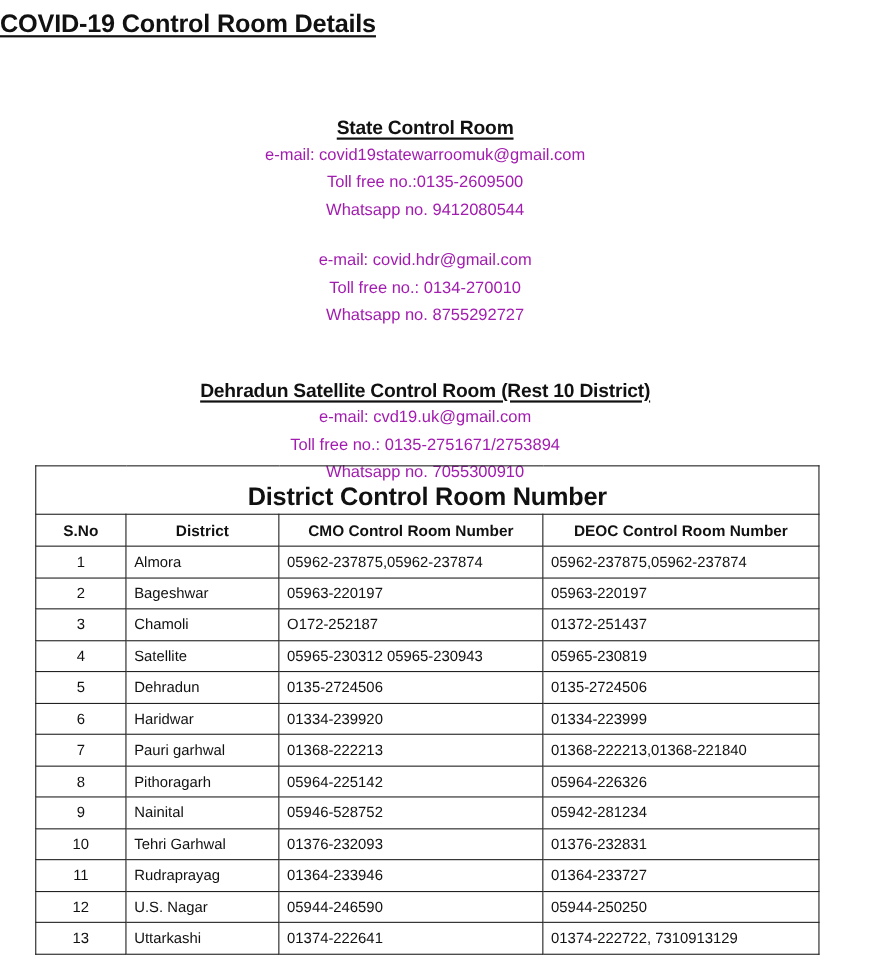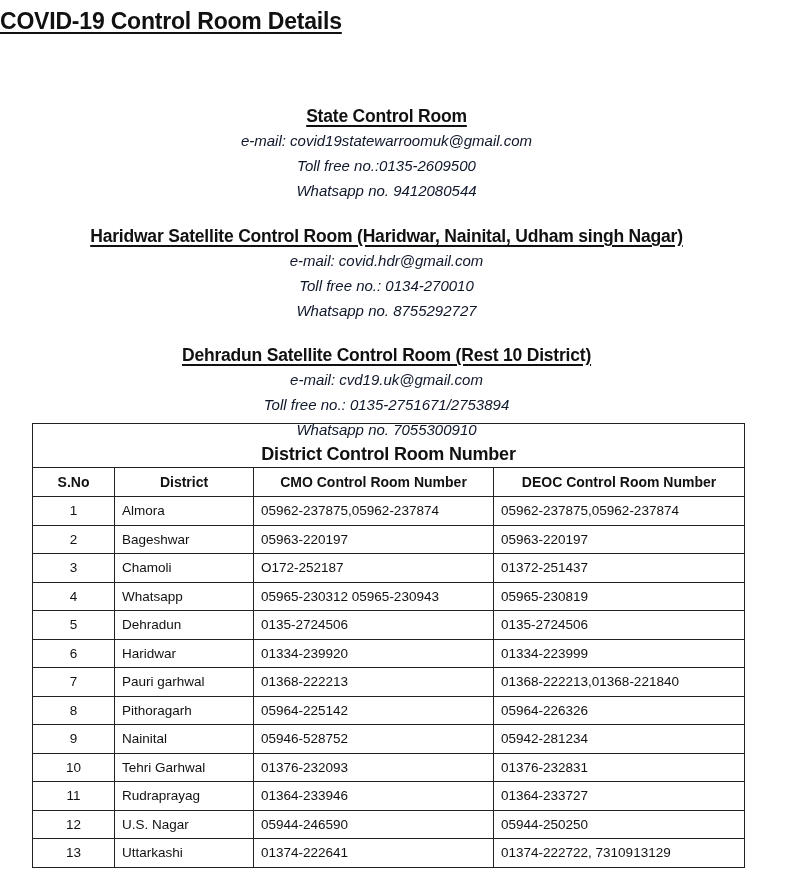--- a/index.html
+++ b/index.html
@@ -38,42 +38,41 @@
     }
     .section-title {
       font-size: 17.5px;
       font-weight: bold;
       line-height: 24px;
       letter-spacing: -0.2px;
     }
     .section-line {
       font-size: 15px;
       line-height: 25px;
-      color: #0f172a;
-      font-style: italic;
+      color: #a21caf;
     }
     #sec-state { top: 61px; }
     #sec-haridwar { top: 181px; }
     #sec-dehradun { top: 300px; }
 
     table.district {
       position: absolute;
       left: 32px;
       top: 423px;
       width: 712px;
       border-collapse: collapse;
       table-layout: fixed;
     }
     table.district td, table.district th {
       border: 1px solid #222222;
       padding: 0;
     }
     .tbl-title {
       height: 41px;
-      font-size: 18px;
+      font-size: 23px;
       font-weight: bold;
       text-align: center;
       vertical-align: bottom;
       padding-bottom: 2px !important;
       letter-spacing: -0.2px;
     }
     .hdr th {
       height: 28px;
       font-size: 14px;
       font-weight: bold;
@@ -99,21 +98,20 @@
 </div>
 
 <div class="section" id="sec-state">
   <div class="section-title"><span>State Control Room</span></div>
   <div class="section-line">e-mail: covid19statewarroomuk@gmail.com</div>
   <div class="section-line">Toll free no.:0135-2609500</div>
   <div class="section-line">Whatsapp no. 9412080544</div>
 </div>
 
 <div class="section" id="sec-haridwar">
-  <div class="section-title"><span>Haridwar Satellite Control Room (Haridwar, Nainital, Udham singh Nagar)</span></div>
   <div class="section-line">e-mail: covid.hdr@gmail.com</div>
   <div class="section-line">Toll free no.: 0134-270010</div>
   <div class="section-line">Whatsapp no. 8755292727</div>
 </div>
 
 <div class="section" id="sec-dehradun">
   <div class="section-title"><span>Dehradun Satellite Control Room (Rest 10 District)</span></div>
   <div class="section-line">e-mail: cvd19.uk@gmail.com</div>
   <div class="section-line">Toll free no.: 0135-2751671/2753894</div>
   <div class="section-line">Whatsapp no. 7055300910</div>
@@ -151,21 +149,21 @@
         <td class="c-txt">05963-220197</td>
       </tr>
       <tr class="row">
         <td class="c-sno">3</td>
         <td class="c-txt">Chamoli</td>
         <td class="c-txt">O172-252187</td>
         <td class="c-txt">01372-251437</td>
       </tr>
       <tr class="row">
         <td class="c-sno">4</td>
-        <td class="c-txt">Whatsapp</td>
+        <td class="c-txt">Satellite</td>
         <td class="c-txt">05965-230312 05965-230943</td>
         <td class="c-txt">05965-230819</td>
       </tr>
       <tr class="row">
         <td class="c-sno">5</td>
         <td class="c-txt">Dehradun</td>
         <td class="c-txt">0135-2724506</td>
         <td class="c-txt">0135-2724506</td>
       </tr>
       <tr class="row">

